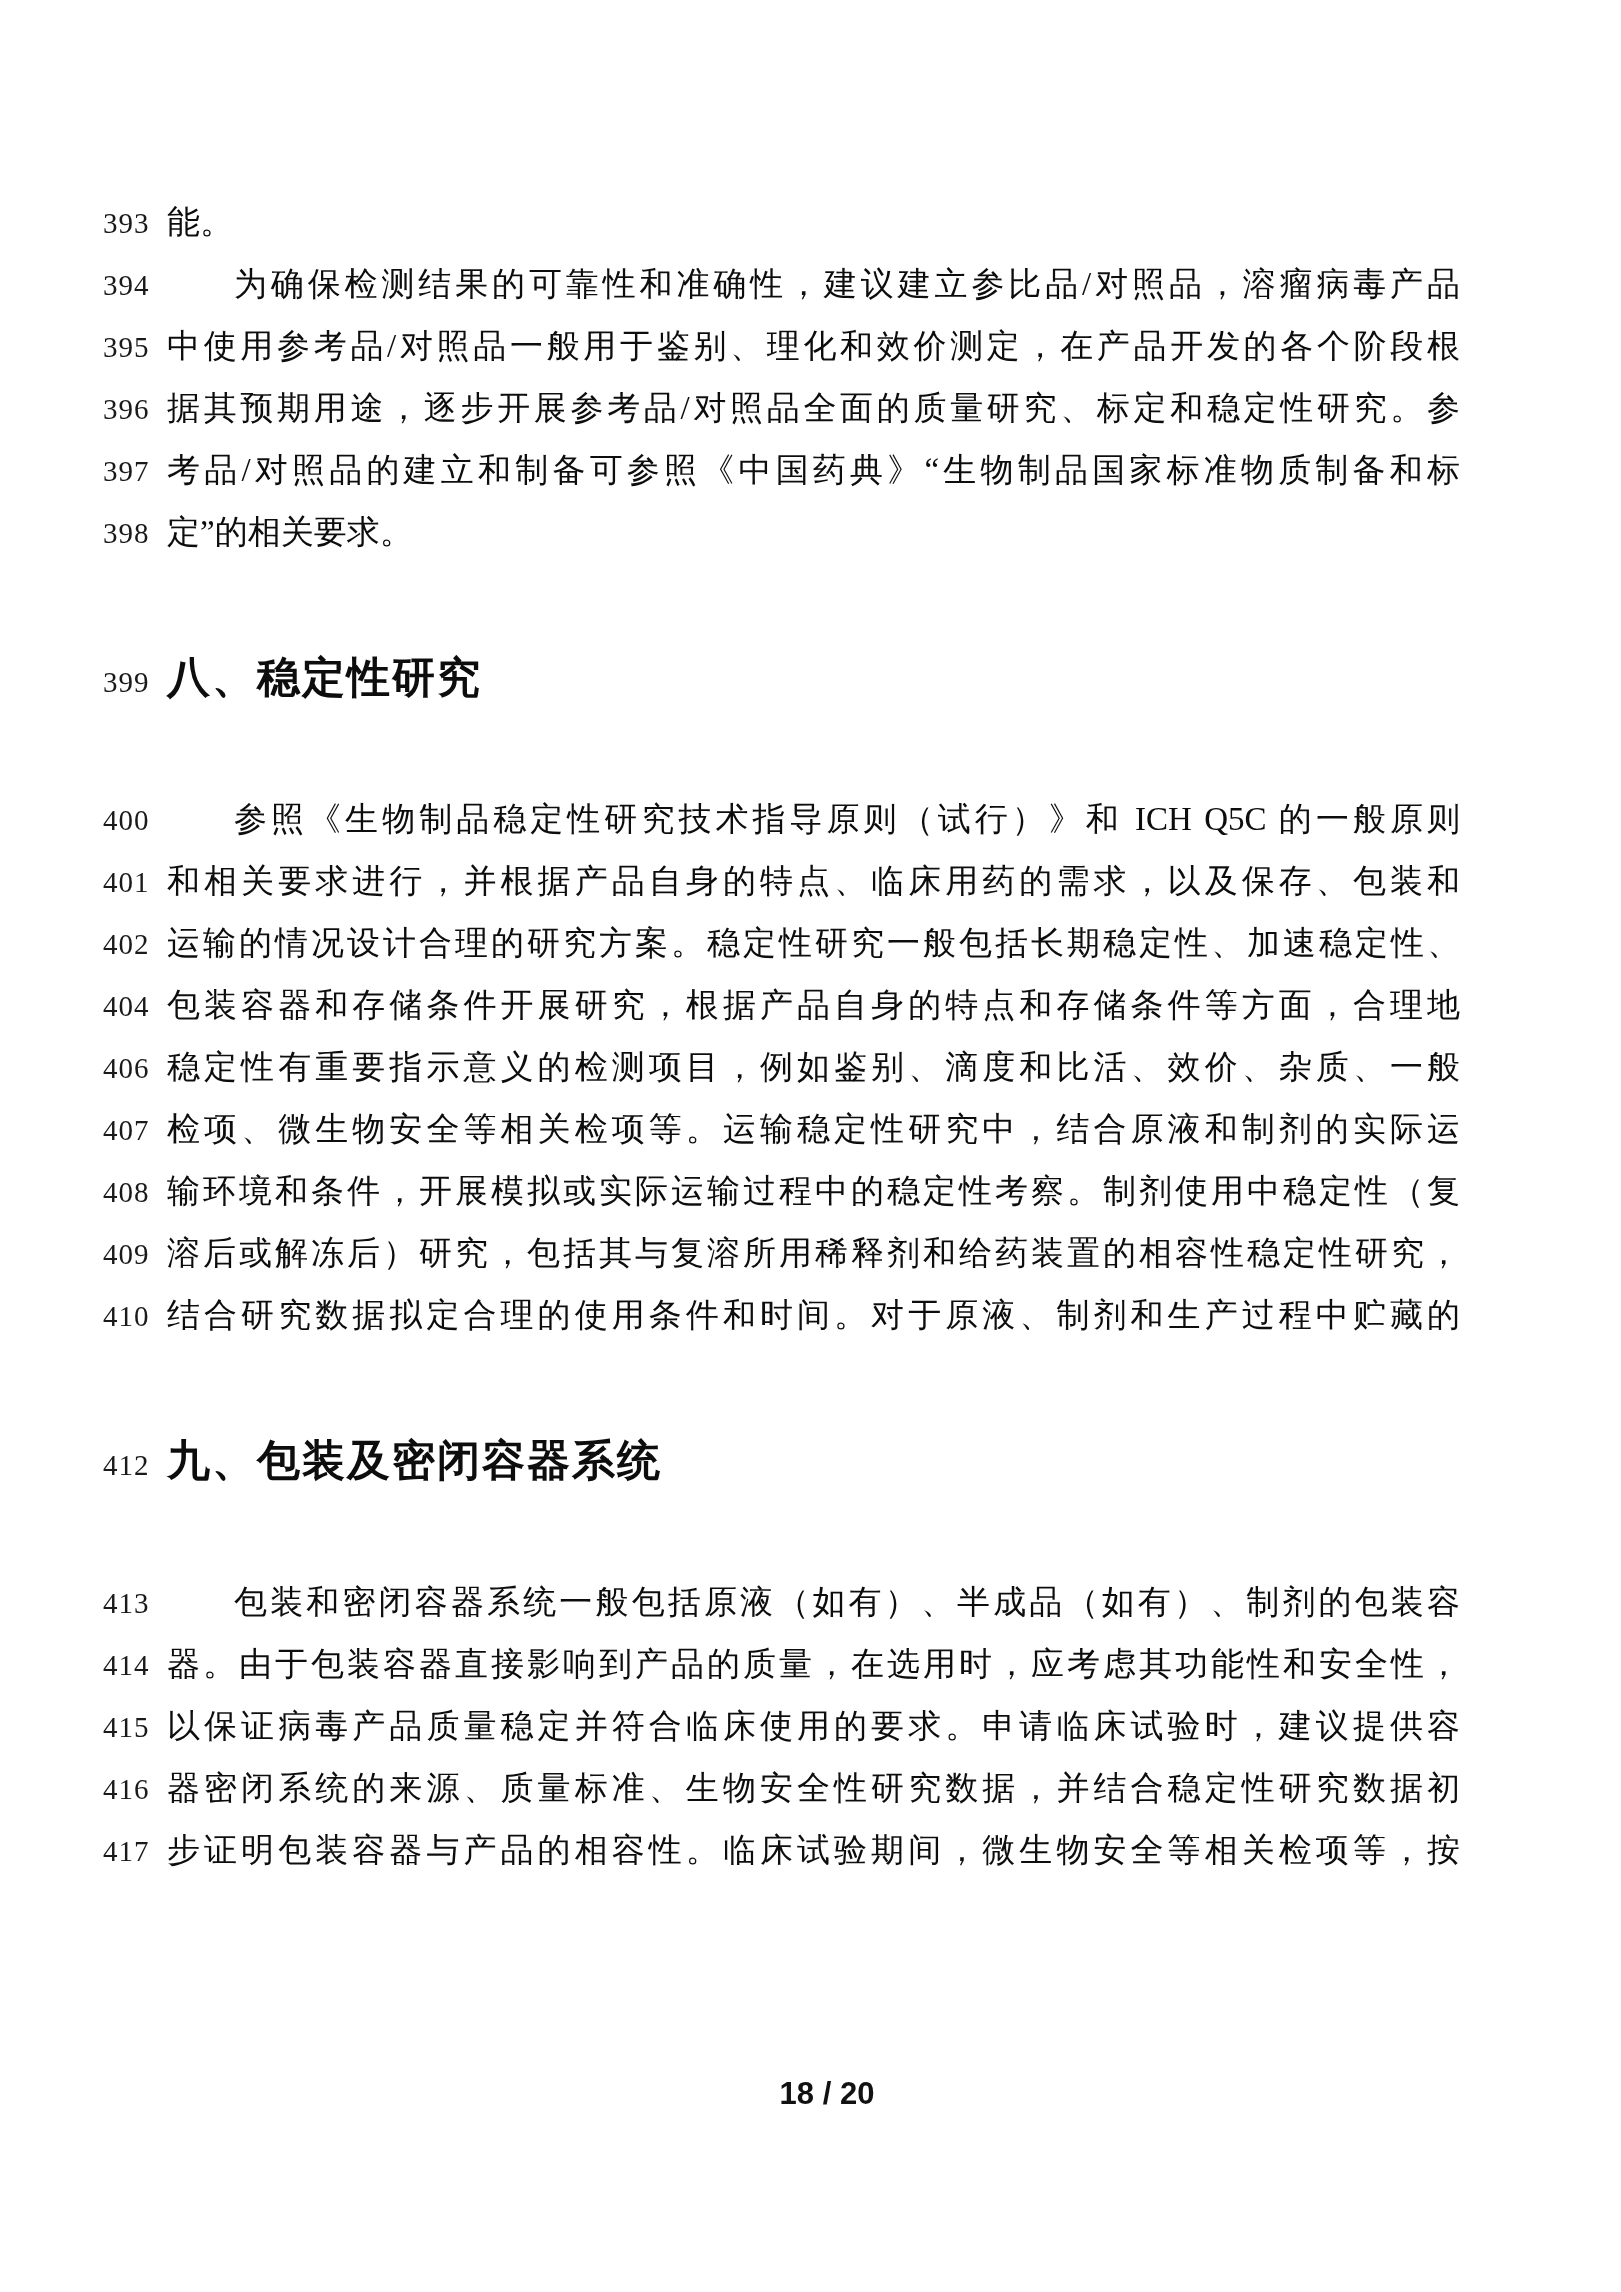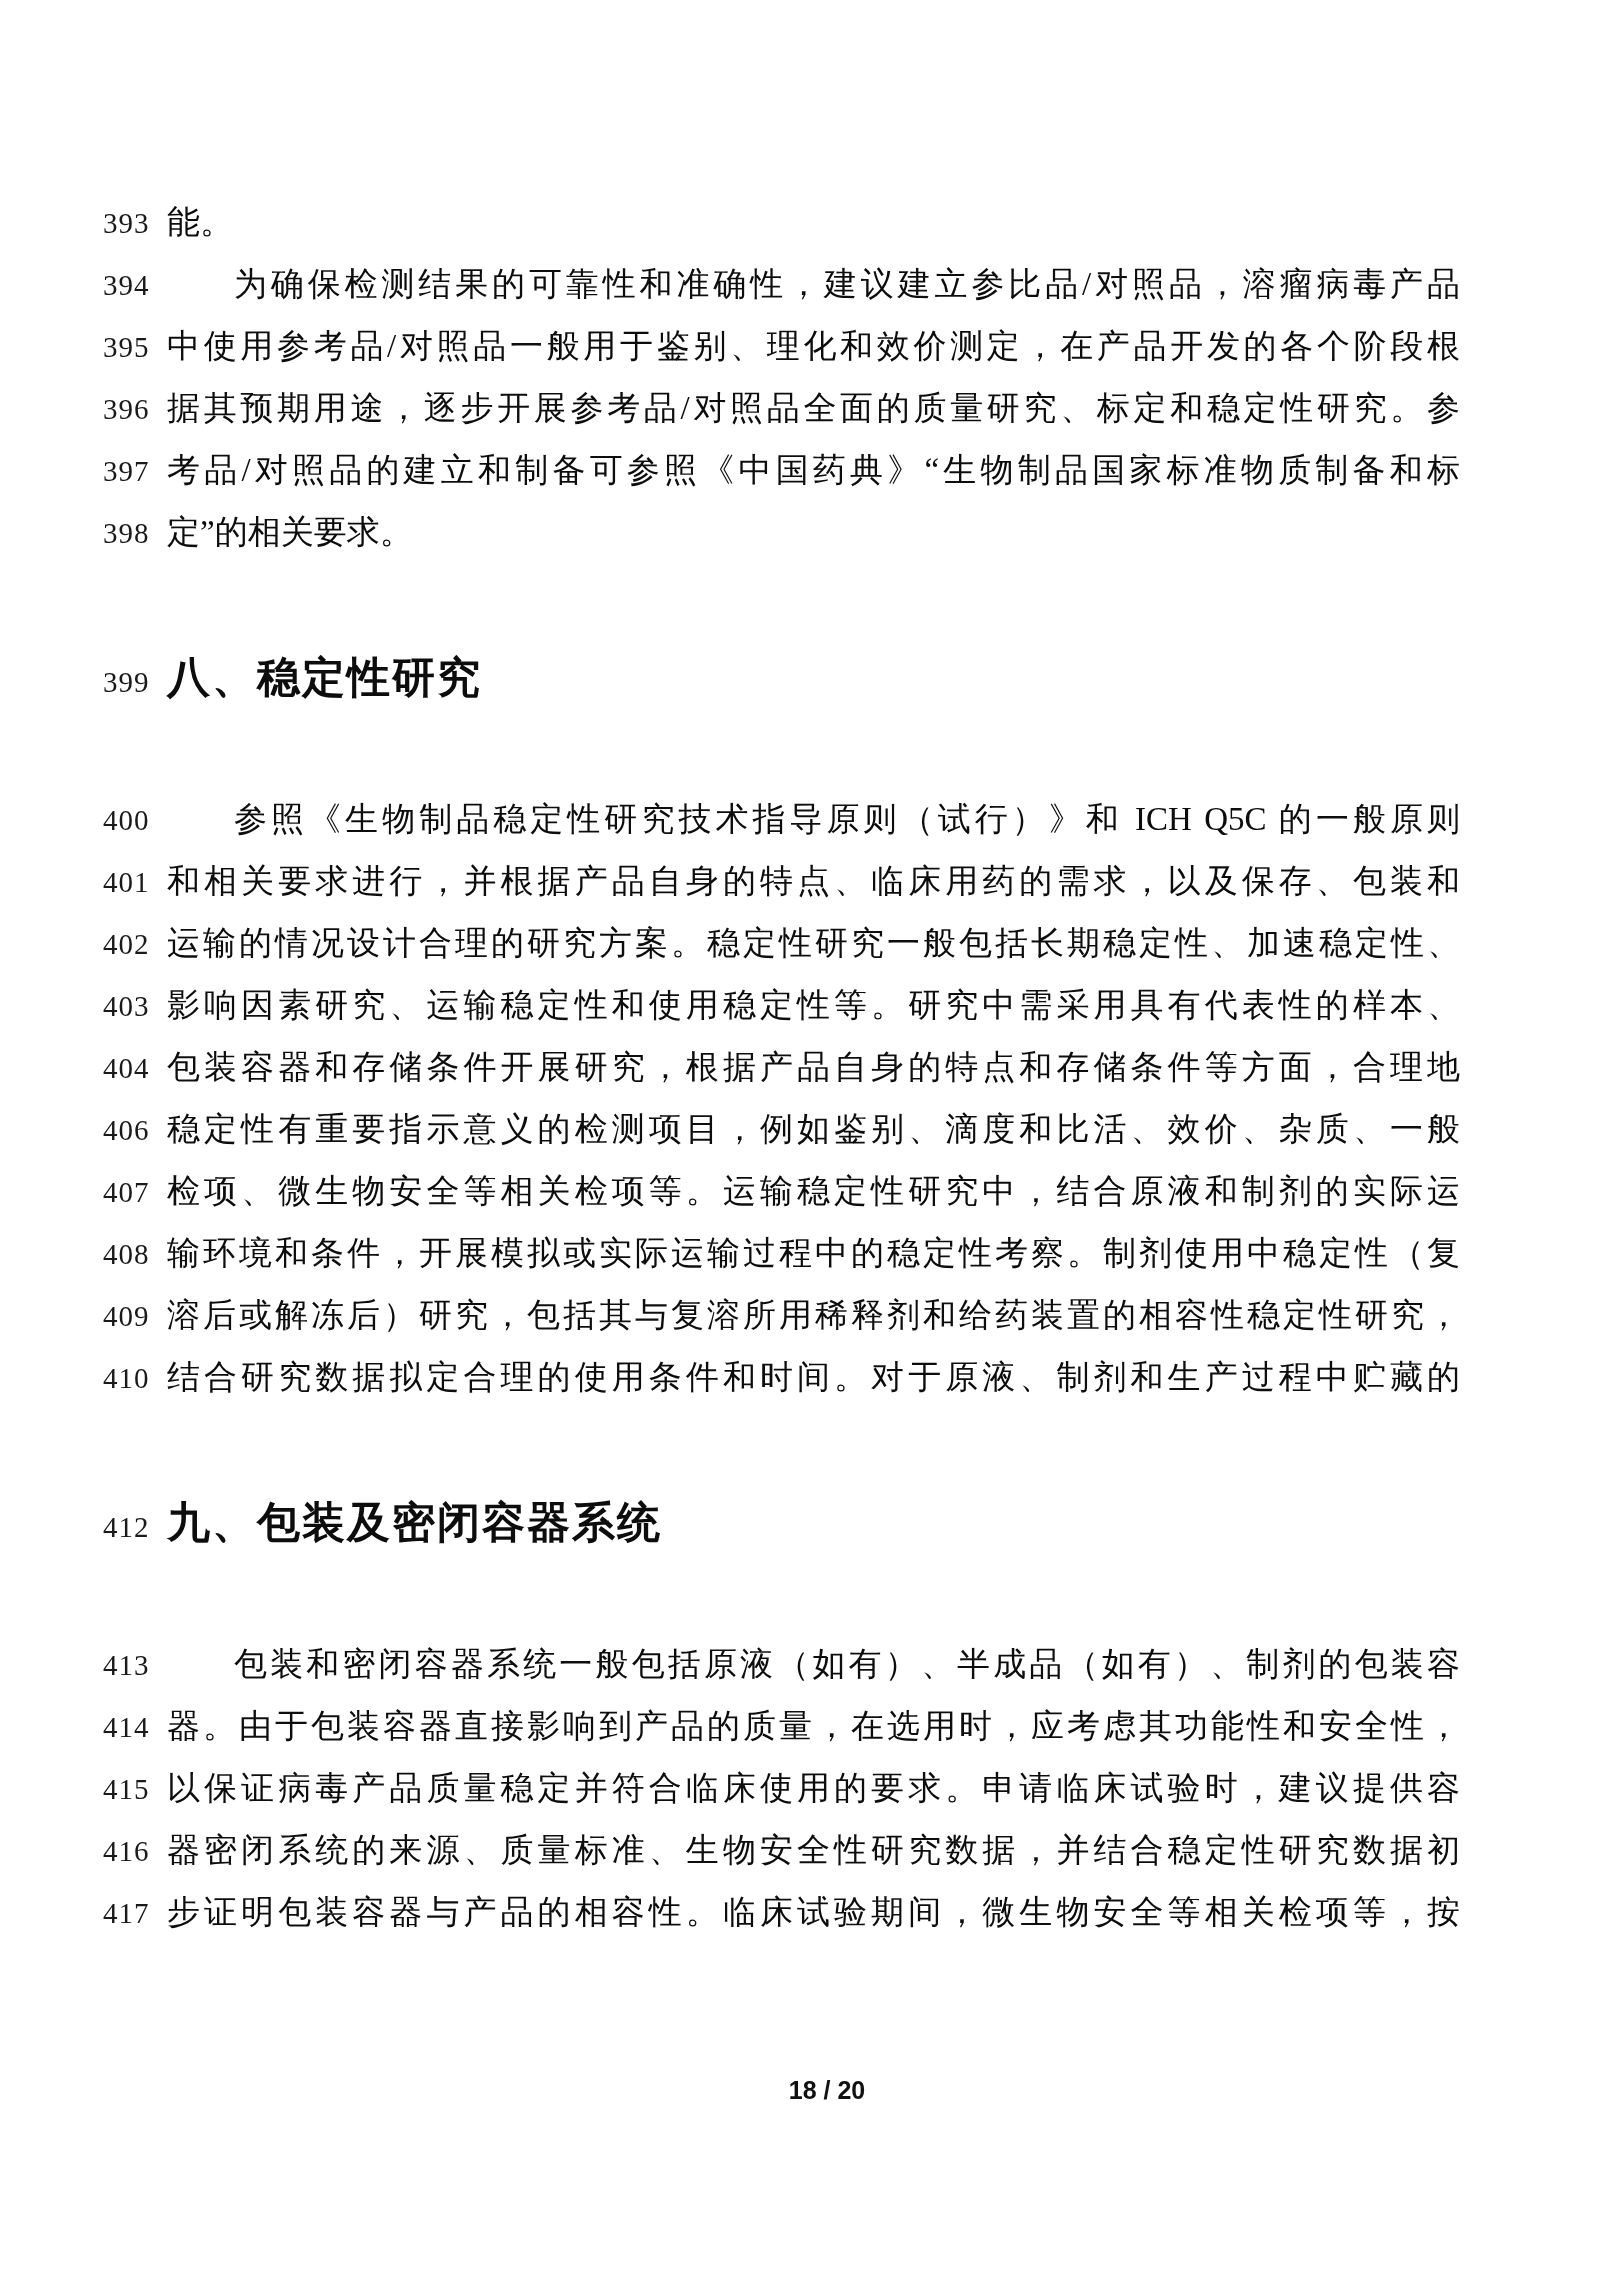--- a/index.html
+++ b/index.html
@@ -58,21 +58,21 @@
     letter-spacing: 2px;
   }
   .footer {
     position: absolute;
     left: 0;
     right: 0;
     top: 2076px;
     text-align: center;
     font-family: "Liberation Sans", "DejaVu Sans", sans-serif;
     font-weight: 700;
-    font-size: 25px;
+    font-size: 31px;
     color: #111111;
     padding-left: 33px;
   }
 </style>
 </head>
 <body>
 
 <div class="page">
   <div class="doc-body">
       <div class="row">
@@ -107,24 +107,20 @@
         <span class="num">400</span>
         <div class="text fill indent">参照《生物制品稳定性研究技术指导原则（试行）》和 ICH Q5C 的一般原则</div>
       </div>
       <div class="row">
         <span class="num">401</span>
         <div class="text fill">和相关要求进行，并根据产品自身的特点、临床用药的需求，以及保存、包装和</div>
       </div>
       <div class="row">
         <span class="num">402</span>
         <div class="text fill">运输的情况设计合理的研究方案。稳定性研究一般包括长期稳定性、加速稳定性、</div>
-      </div>
-      <div class="row">
-        <span class="num">403</span>
-        <div class="text fill">影响因素研究、运输稳定性和使用稳定性等。研究中需采用具有代表性的样本、</div>
       </div>
       <div class="row">
         <span class="num">404</span>
         <div class="text fill">包装容器和存储条件开展研究，根据产品自身的特点和存储条件等方面，合理地</div>
       </div>
       <div class="row">
         <span class="num">406</span>
         <div class="text fill">稳定性有重要指示意义的检测项目，例如鉴别、滴度和比活、效价、杂质、一般</div>
       </div>
       <div class="row">

